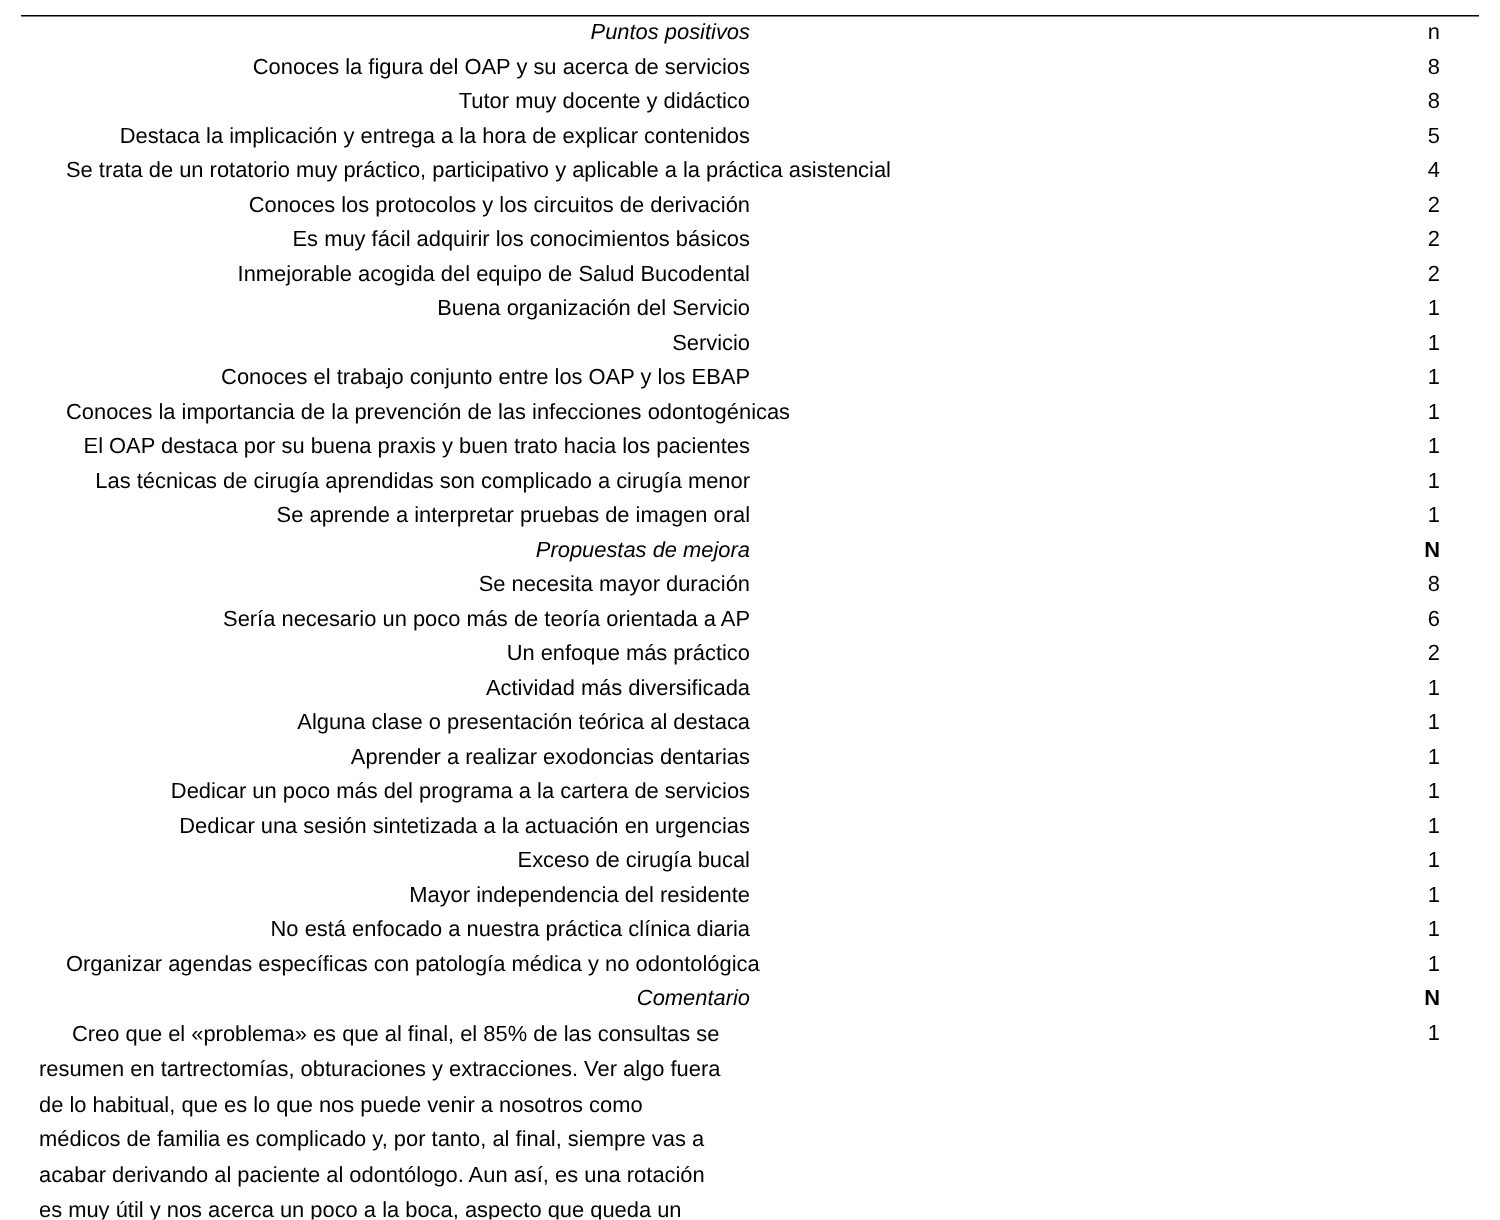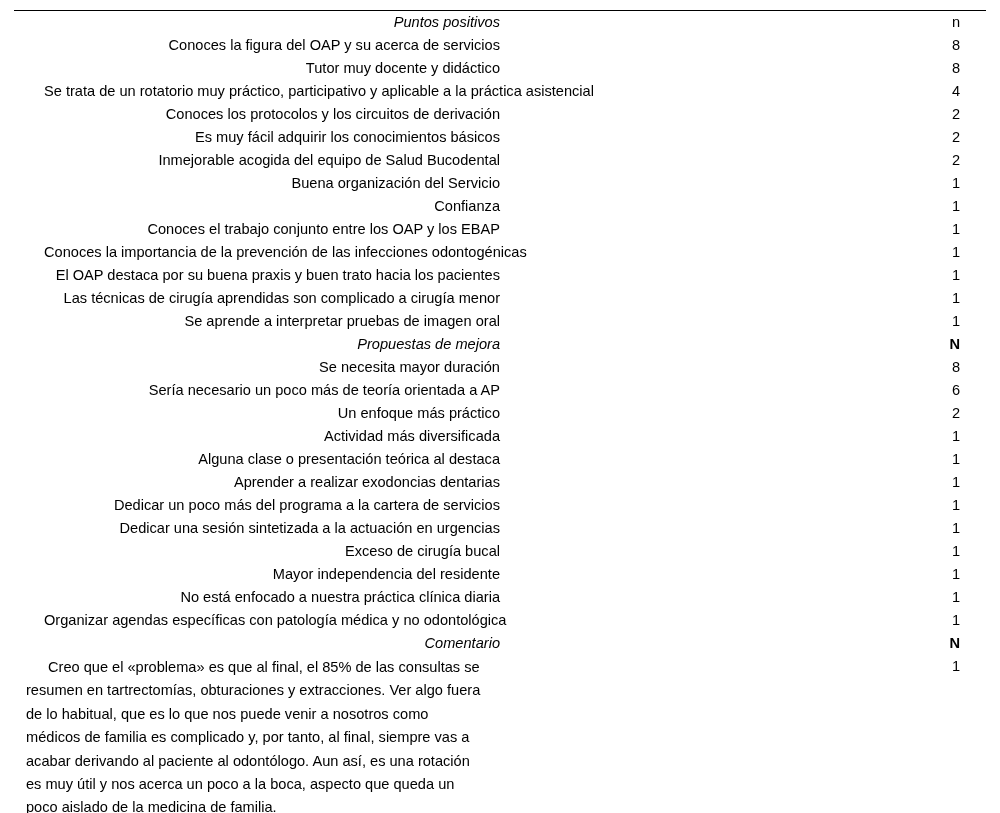--- a/index.html
+++ b/index.html
@@ -107,41 +107,45 @@
         </tr>
         <tr class="item-row">
           <td class="label-cell">Conoces la figura del OAP y su acerca de servicios</td>
           <td class="count-cell">8</td>
         </tr>
         <tr class="item-row">
           <td class="label-cell">Tutor muy docente y didáctico</td>
           <td class="count-cell">8</td>
         </tr>
         <tr class="item-row">
+          <td class="label-cell">Destaca la implicación y entrega a la hora de explicar contenidos</td>
+          <td class="count-cell">5</td>
+        </tr>
+        <tr class="item-row">
           <td class="label-cell">Se trata de un rotatorio muy práctico, participativo y aplicable a la práctica asistencial</td>
           <td class="count-cell">4</td>
         </tr>
         <tr class="item-row">
           <td class="label-cell">Conoces los protocolos y los circuitos de derivación</td>
           <td class="count-cell">2</td>
         </tr>
         <tr class="item-row">
           <td class="label-cell">Es muy fácil adquirir los conocimientos básicos</td>
           <td class="count-cell">2</td>
         </tr>
         <tr class="item-row">
           <td class="label-cell">Inmejorable acogida del equipo de Salud Bucodental</td>
           <td class="count-cell">2</td>
         </tr>
         <tr class="item-row">
           <td class="label-cell">Buena organización del Servicio</td>
           <td class="count-cell">1</td>
         </tr>
         <tr class="item-row">
-          <td class="label-cell">Confianza</td>
+          <td class="label-cell">Servicio</td>
           <td class="count-cell">1</td>
         </tr>
         <tr class="item-row">
           <td class="label-cell">Conoces el trabajo conjunto entre los OAP y los EBAP</td>
           <td class="count-cell">1</td>
         </tr>
         <tr class="item-row">
           <td class="label-cell">Conoces la importancia de la prevención de las infecciones odontogénicas</td>
           <td class="count-cell">1</td>
         </tr>

